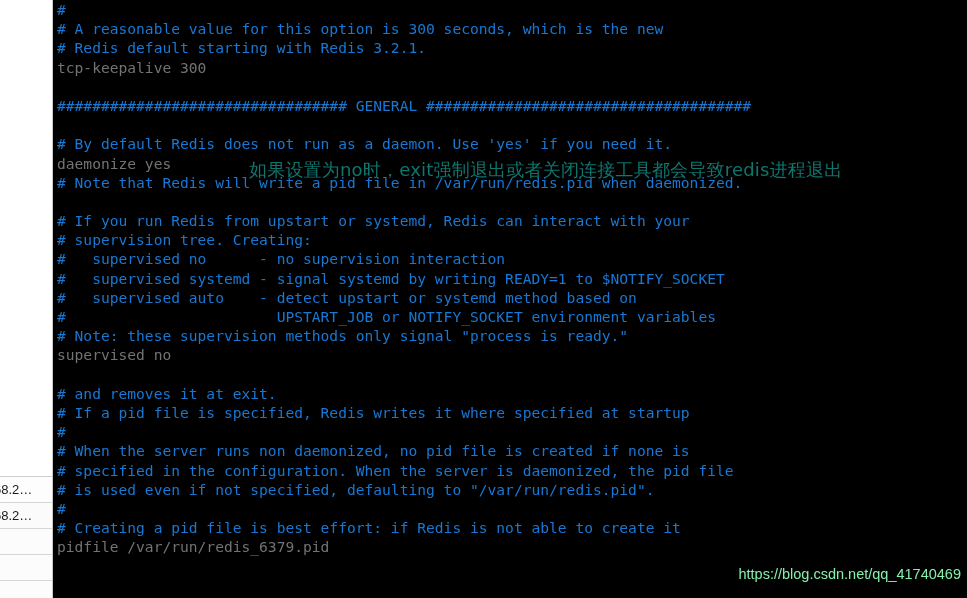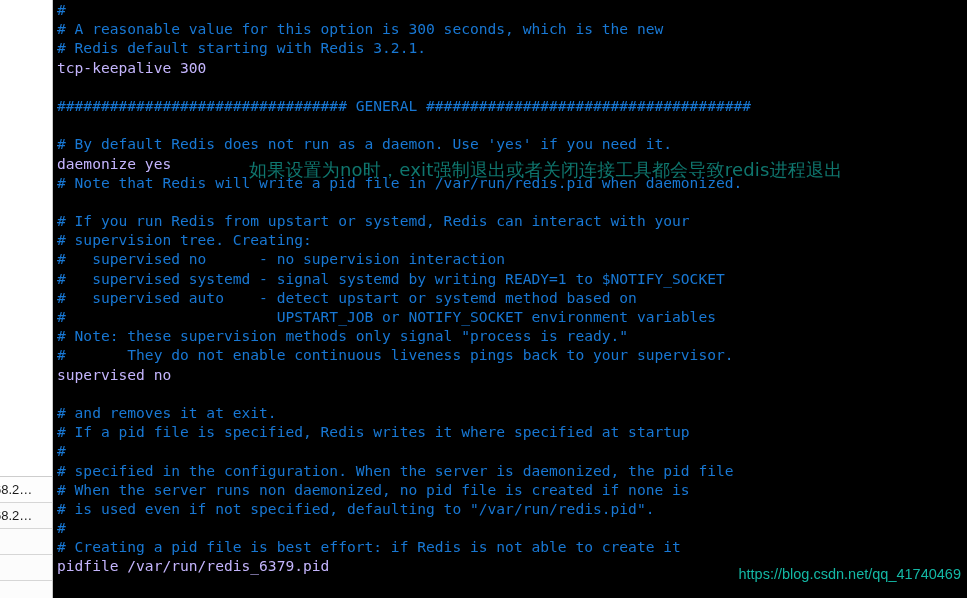--- a/index.html
+++ b/index.html
@@ -70,21 +70,21 @@
   }
   .line {
     height: 19.2px;
     line-height: 19.2px;
     font-size: 14.6px;
     letter-spacing: 0px;
     white-space: pre;
     color: #1878d4;
   }
   .line.cmt { color: #1878d4; }
-  .line.val { color: #c4b5fd; }
+  .line.val { color: #737373; }
   .line.blank { color: transparent; }
 
   
   #annotation {
     position: absolute;
     left: 196px;
     top: 162px;
     font-family: "DejaVu Sans", "Liberation Sans", sans-serif;
     font-size: 18px;
     line-height: 16px;
@@ -93,21 +93,21 @@
     letter-spacing: 0.2px;
   }
 
   
   #watermark {
     position: absolute;
     right: 6px;
     bottom: 16px;
     font-family: "Liberation Sans", sans-serif;
     font-size: 14.5px;
-    color: #14b8a6;
+    color: #86efac;
     white-space: nowrap;
     margin-left: 28px;
   }
 </style>
 </head>
 <body>
 
 <div id="screen">
 
   <div id="left-panel">
@@ -134,28 +134,27 @@
         <div class="line val">daemonize yes</div>
         <div class="line cmt"># Note that Redis will write a pid file in /var/run/redis.pid when daemonized.</div>
         <div class="line blank"> </div>
         <div class="line cmt"># If you run Redis from upstart or systemd, Redis can interact with your</div>
         <div class="line cmt"># supervision tree. Creating:</div>
         <div class="line cmt">#   supervised no      - no supervision interaction</div>
         <div class="line cmt">#   supervised systemd - signal systemd by writing READY=1 to $NOTIFY_SOCKET</div>
         <div class="line cmt">#   supervised auto    - detect upstart or systemd method based on</div>
         <div class="line cmt">#                        UPSTART_JOB or NOTIFY_SOCKET environment variables</div>
         <div class="line cmt"># Note: these supervision methods only signal "process is ready."</div>
-        <div class="line cmt">#       They do not enable continuous liveness pings back to your supervisor.</div>
         <div class="line val">supervised no</div>
         <div class="line blank"> </div>
         <div class="line cmt"># and removes it at exit.</div>
         <div class="line cmt"># If a pid file is specified, Redis writes it where specified at startup</div>
         <div class="line cmt">#</div>
+        <div class="line cmt"># When the server runs non daemonized, no pid file is created if none is</div>
         <div class="line cmt"># specified in the configuration. When the server is daemonized, the pid file</div>
-        <div class="line cmt"># When the server runs non daemonized, no pid file is created if none is</div>
         <div class="line cmt"># is used even if not specified, defaulting to "/var/run/redis.pid".</div>
         <div class="line cmt">#</div>
         <div class="line cmt"># Creating a pid file is best effort: if Redis is not able to create it</div>
         <div class="line val">pidfile /var/run/redis_6379.pid</div>
       </div>
     <div id="annotation">如果设置为no时，exit强制退出或者关闭连接工具都会导致redis进程退出</div>
     <div id="watermark">https://blog.csdn.net/qq_41740469</div>
   </div>
 
 </div>

